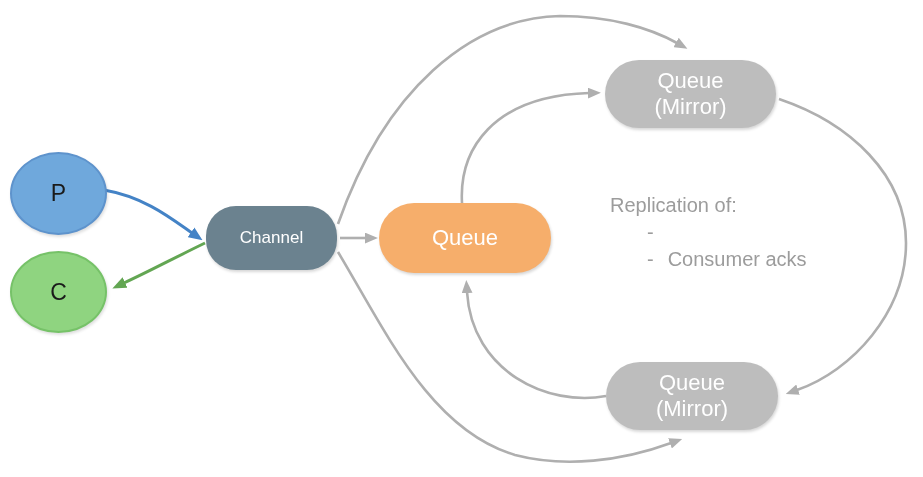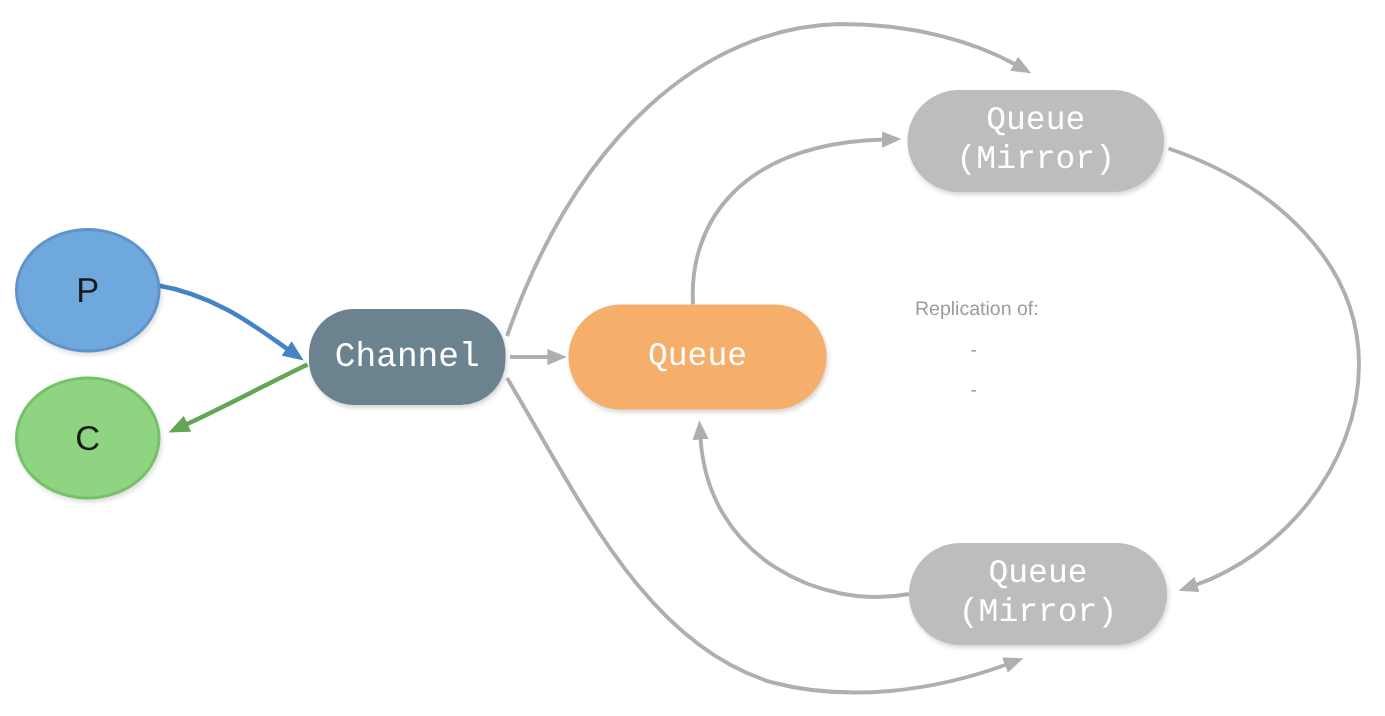--- a/index.html
+++ b/index.html
@@ -30,33 +30,33 @@
     box-sizing:border-box;
   }
   .ellipse{
     border-radius:50%;color:var(--pc-text);font-size:23px;
     box-shadow:1px 2px 3px rgba(0,0,0,.13);
   }
   .producer{left:10px;top:152px;width:97px;height:83px;
     background:var(--producer-fill);border:2px solid var(--producer-border);}
   .consumer{left:10px;top:251px;width:97px;height:82px;
     background:var(--consumer-fill);border:2px solid var(--consumer-border);}
-  .pill{color:var(--node-text);box-shadow:1px 2px 3px rgba(0,0,0,.16);font-family:Liberation Mono, monospace;}
+  .pill{color:var(--node-text);box-shadow:1px 2px 3px rgba(0,0,0,.16);}
   .channel{left:206px;top:206px;width:131px;height:64px;border-radius:30px;
-    background:var(--channel-fill);font-size:23px;}
+    background:var(--channel-fill);font-size:17px;}
   .master{left:379px;top:203px;width:172px;height:70px;border-radius:35px;
     background:var(--master-fill);}
   .mirror-top{left:605px;top:60px;width:171px;height:68px;border-radius:34px;
     background:var(--mirror-fill);}
   .mirror-bottom{left:606px;top:362px;width:172px;height:68px;border-radius:34px;
     background:var(--mirror-fill);}
   .pill .line{font-size:22px;line-height:26px;}
   .annotation{
     position:absolute;left:610px;top:192px;width:300px;
-    color:var(--annotation-text);font-size:13px;
+    color:var(--annotation-text);font-size:20px;
   }
   .annotation .heading{line-height:27px;}
   .annotation .item{display:flex;padding-left:37px;gap:14px;line-height:27px;}
 </style>
 </head>
 <body>
 
 <div class="canvas">
 
   <svg class="edges" width="923" height="477" viewBox="0 0 923 477">
@@ -108,16 +108,17 @@
     <div class="line">(Mirror)</div>
   </div>
 
   <div class="annotation">
     <div class="heading">Replication of:</div>
     <div class="item">
       <span class="dash">-</span>
     </div>
     <div class="item">
       <span class="dash">-</span>
+      <span>Consumer acks</span>
     </div>
   </div>
 
 </div>
 
 </body></html>

